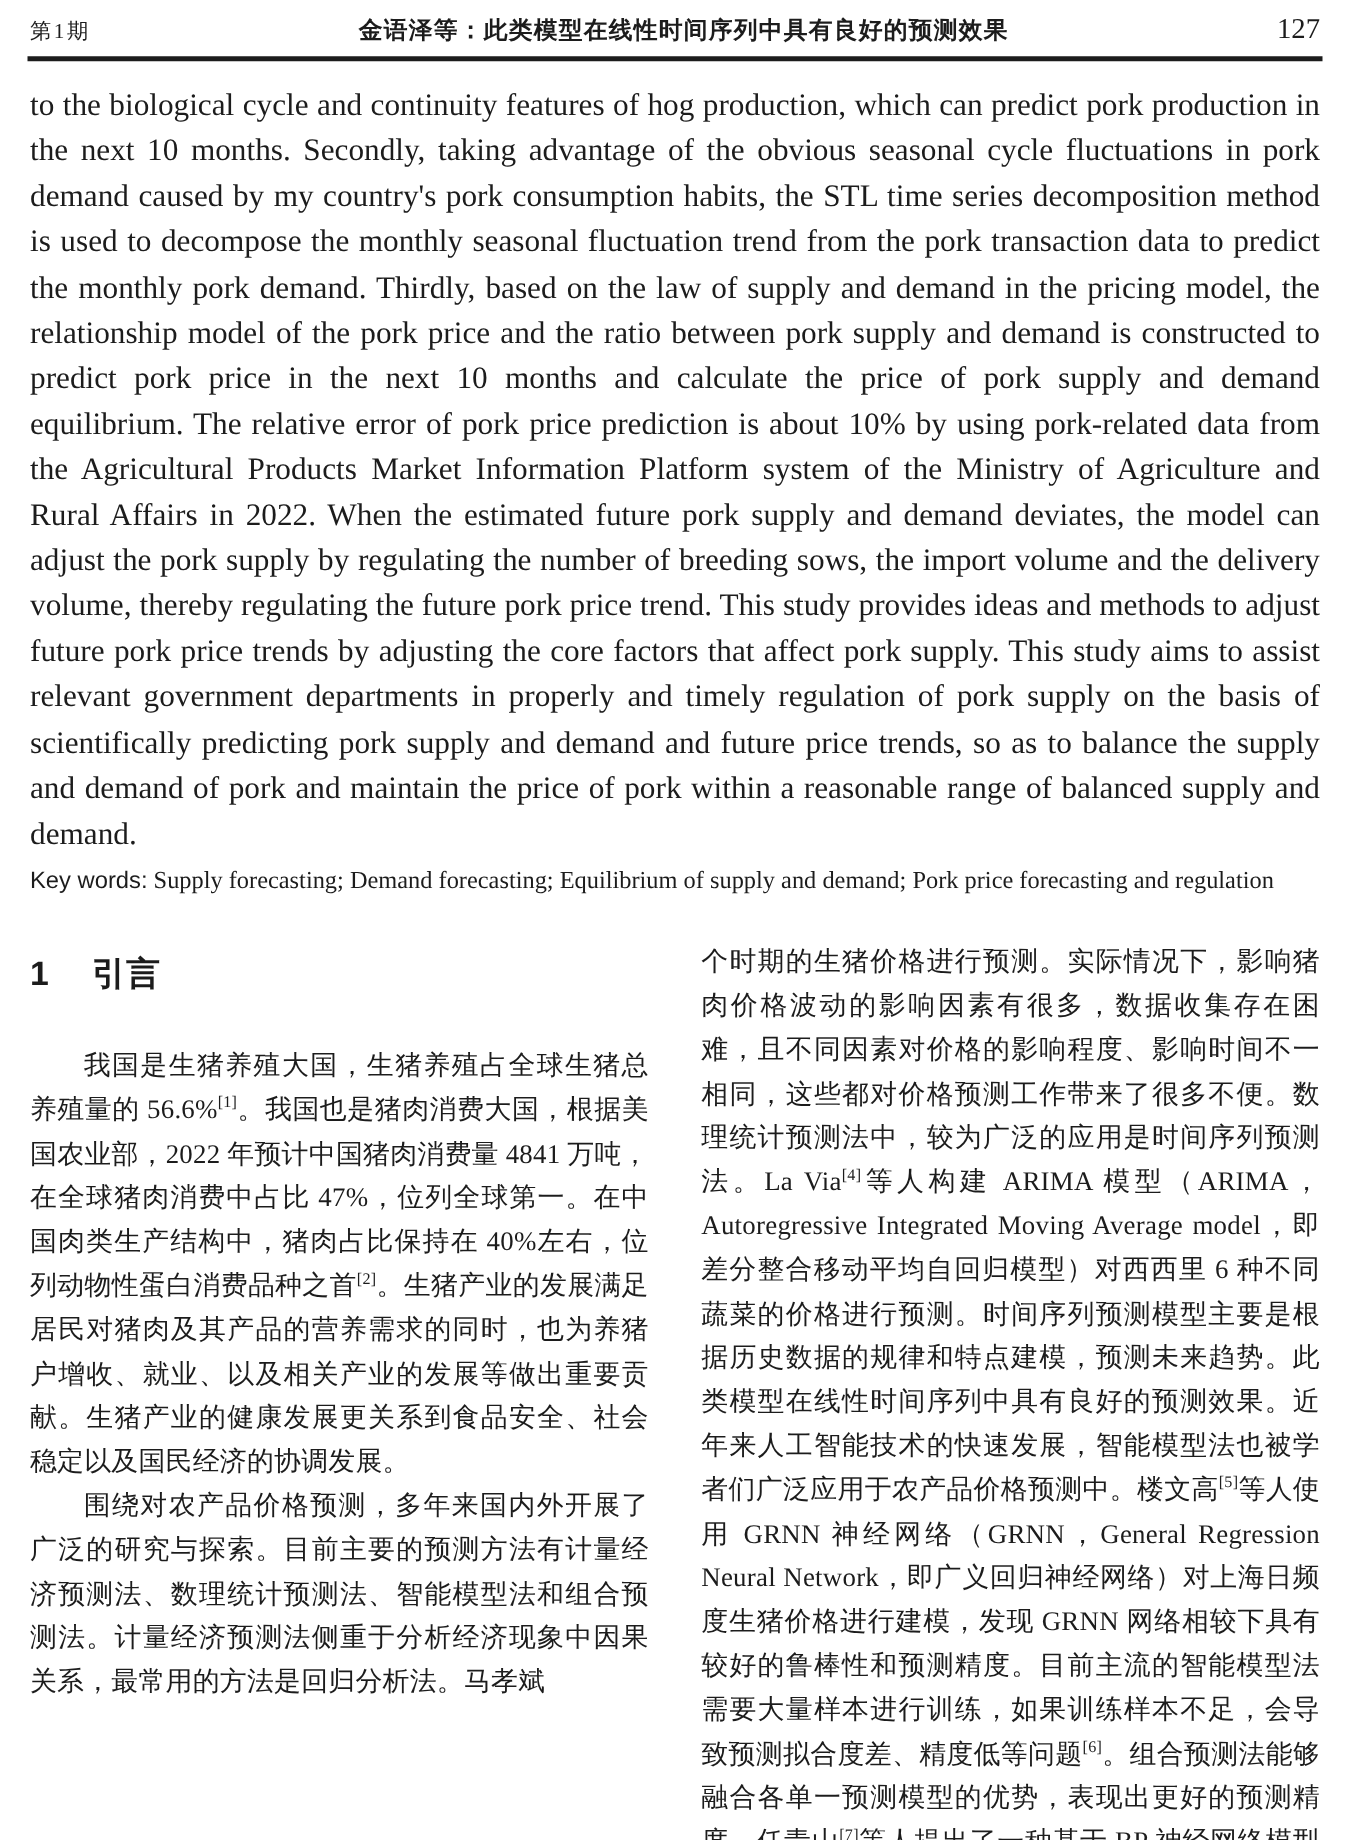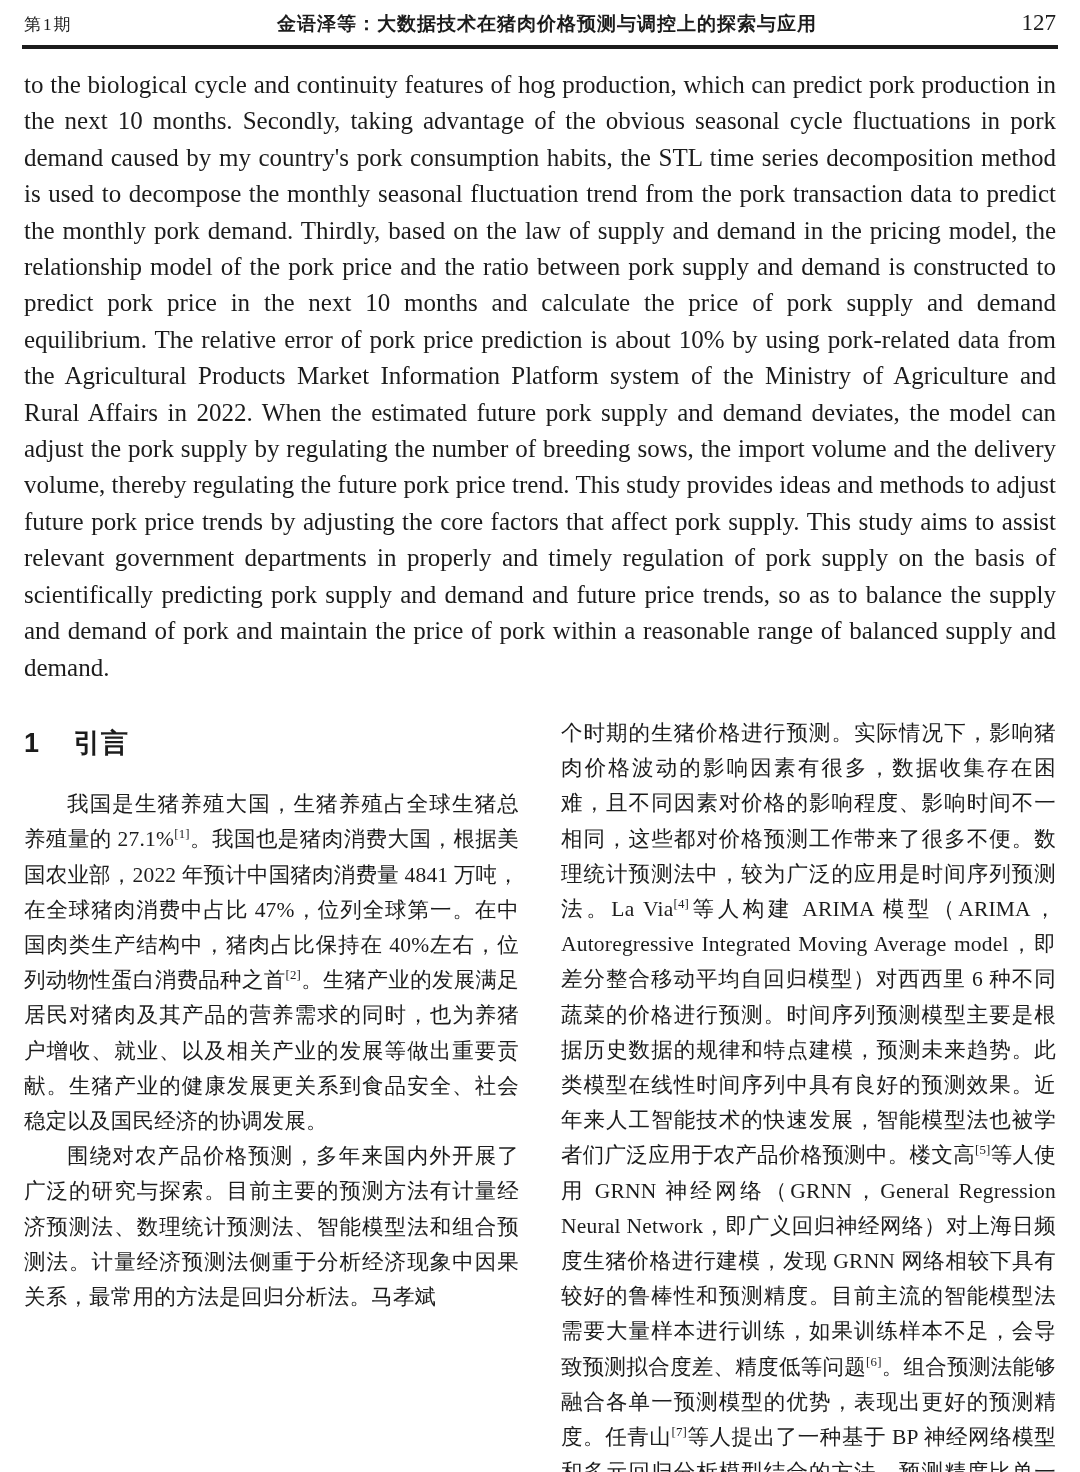--- a/index.html
+++ b/index.html
@@ -71,54 +71,57 @@
     min-width: 0;
     font-size: 21.5px;
     line-height: 35.2px;
     text-align: justify;
     letter-spacing: 0.2px;
   }
   .section-heading {
     font-family: "Liberation Sans", "DejaVu Sans", sans-serif;
     font-weight: 600;
     font-size: 27px;
-    margin: 10px 0 26px 0;
+    margin: 10px 0 38px 0;
     letter-spacing: 0.5px;
   }
   .section-heading .sec-num { margin-right: 34px; }
   p.cn { margin: 0; }
   p.cn.indent { text-indent: 2em; }
   sup {
     font-size: 0.6em;
     line-height: 0;
     vertical-align: super;
   }
 </style>
 </head>
 <body>
 
 <div class="page">
 
   <div class="header">
     <span class="issue">第1期</span>
-    <span class="running-title">金语泽等：大数据技术在猪肉价格预测与调控上的探索与应用</span>
+    <span class="running-title">金语泽等：此类模型在线性时间序列中具有良好的预测效果</span>
     <span class="pageno">127</span>
   </div>
   <div class="header-rule"></div>
 
   <div class="abstract">to the biological cycle and continuity features of hog production, which can predict pork production in the next 10 months. Secondly, taking advantage of the obvious seasonal cycle fluctuations in pork demand caused by my country's pork consumption habits, the STL time series decomposition method is used to decompose the monthly seasonal fluctuation trend from the pork transaction data to predict the monthly pork demand. Thirdly, based on the law of supply and demand in the pricing model, the relationship model of the pork price and the ratio between pork supply and demand is constructed to predict pork price in the next 10 months and calculate the price of pork supply and demand equilibrium. The relative error of pork price prediction is about 10% by using pork-related data from the Agricultural Products Market Information Platform system of the Ministry of Agriculture and Rural Affairs in 2022. When the estimated future pork supply and demand deviates, the model can adjust the pork supply by regulating the number of breeding sows, the import volume and the delivery volume, thereby regulating the future pork price trend. This study provides ideas and methods to adjust future pork price trends by adjusting the core factors that affect pork supply. This study aims to assist relevant government departments in properly and timely regulation of pork supply on the basis of scientifically predicting pork supply and demand and future price trends, so as to balance the supply and demand of pork and maintain the price of pork within a reasonable range of balanced supply and demand.</div>
 
+  <div class="keywords">
+    <span class="kw-label">Key words:</span><span> Supply forecasting; Demand forecasting; Equilibrium of supply and demand; Pork price forecasting and regulation</span>
+  </div>
 
   <div class="section-columns">
 
     <div class="col">
       <div class="section-heading">
         <span class="sec-num">1</span><span>引言</span>
       </div>
-      <p class="cn indent"><span>我国是生猪养殖大国，生猪养殖占全球生猪总养殖量的 27.1%</span><sup>[1]</sup><span>。我国也是猪肉消费大国，根据美国农业部，2022 年预计中国猪肉消费量 4841 万吨，在全球猪肉消费中占比 47%，位列全球第一。在中国肉类生产结构中，猪肉占比保持在 40%左右，位列动物性蛋白消费品种之首</span><sup>[2]</sup><span>。生猪产业的发展满足居民对猪肉及其产品的营养需求的同时，也为养猪户增收、就业、以及相关产业的发展等做出重要贡献。生猪产业的健康发展更关系到食品安全、社会稳定以及国民经济的协调发展。</span></p>
+      <p class="cn indent"><span>我国是生猪养殖大国，生猪养殖占全球生猪总养殖量的 56.6%</span><sup>[1]</sup><span>。我国也是猪肉消费大国，根据美国农业部，2022 年预计中国猪肉消费量 4841 万吨，在全球猪肉消费中占比 47%，位列全球第一。在中国肉类生产结构中，猪肉占比保持在 40%左右，位列动物性蛋白消费品种之首</span><sup>[2]</sup><span>。生猪产业的发展满足居民对猪肉及其产品的营养需求的同时，也为养猪户增收、就业、以及相关产业的发展等做出重要贡献。生猪产业的健康发展更关系到食品安全、社会稳定以及国民经济的协调发展。</span></p>
       <p class="cn indent"><span>围绕对农产品价格预测，多年来国内外开展了广泛的研究与探索。目前主要的预测方法有计量经济预测法、数理统计预测法、智能模型法和组合预测法。计量经济预测法侧重于分析经济现象中因果关系，最常用的方法是回归分析法。马孝斌</span></p>
     </div>
 
     <div class="col">
       <p class="cn"><span>个时期的生猪价格进行预测。实际情况下，影响猪肉价格波动的影响因素有很多，数据收集存在困难，且不同因素对价格的影响程度、影响时间不一相同，这些都对价格预测工作带来了很多不便。数理统计预测法中，较为广泛的应用是时间序列预测法。La Via</span><sup>[4]</sup><span>等人构建 ARIMA 模型（ARIMA，Autoregressive Integrated Moving Average model，即差分整合移动平均自回归模型）对西西里 6 种不同蔬菜的价格进行预测。时间序列预测模型主要是根据历史数据的规律和特点建模，预测未来趋势。此类模型在线性时间序列中具有良好的预测效果。近年来人工智能技术的快速发展，智能模型法也被学者们广泛应用于农产品价格预测中。楼文高</span><sup>[5]</sup><span>等人使用 GRNN 神经网络（GRNN，General Regression Neural Network，即广义回归神经网络）对上海日频度生猪价格进行建模，发现 GRNN 网络相较下具有较好的鲁棒性和预测精度。目前主流的智能模型法需要大量样本进行训练，如果训练样本不足，会导致预测拟合度差、精度低等问题</span><sup>[6]</sup><span>。组合预测法能够融合各单一预测模型的优势，表现出更好的预测精度。任青山</span><sup>[7]</sup><span>等人提出了一种基于 BP 神经网络模型和多元回归分析模型结合的方法，预测精度比单一模型要高。组合法预测精度要高于其他方法，但它要求各子模型的学习目标一致，使用场景有局限性。</span></p>
 
     </div>
 
   </div>
 </div>

